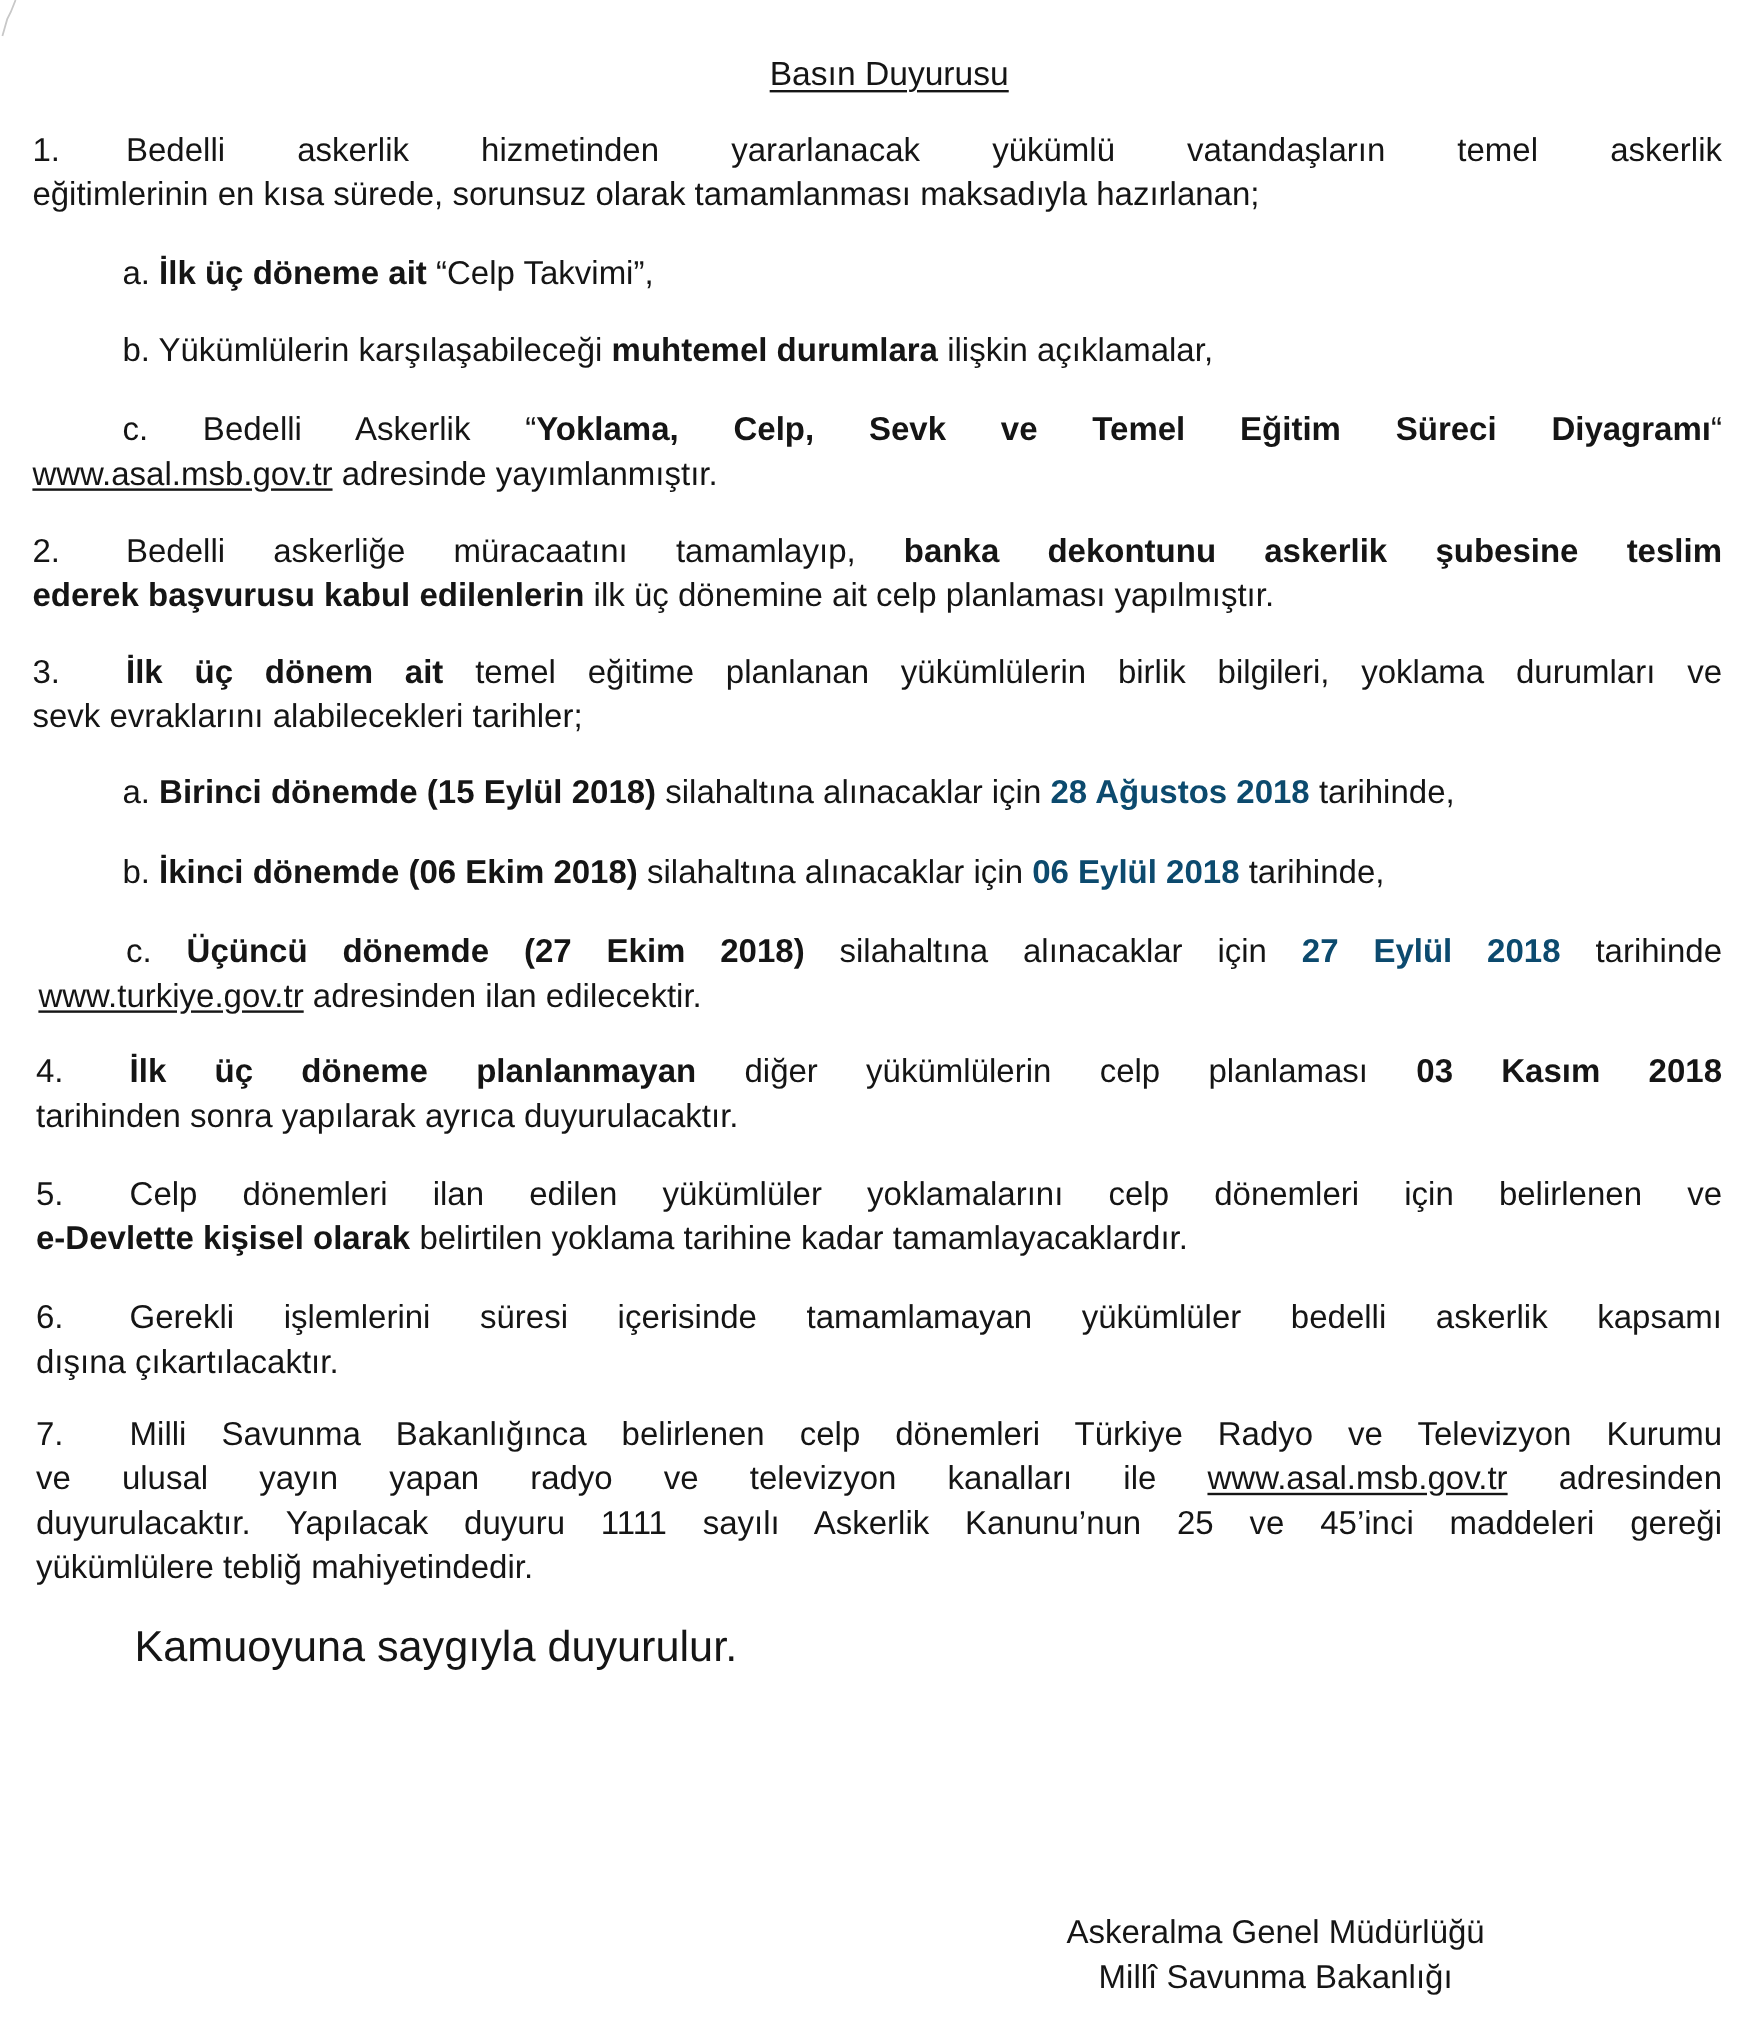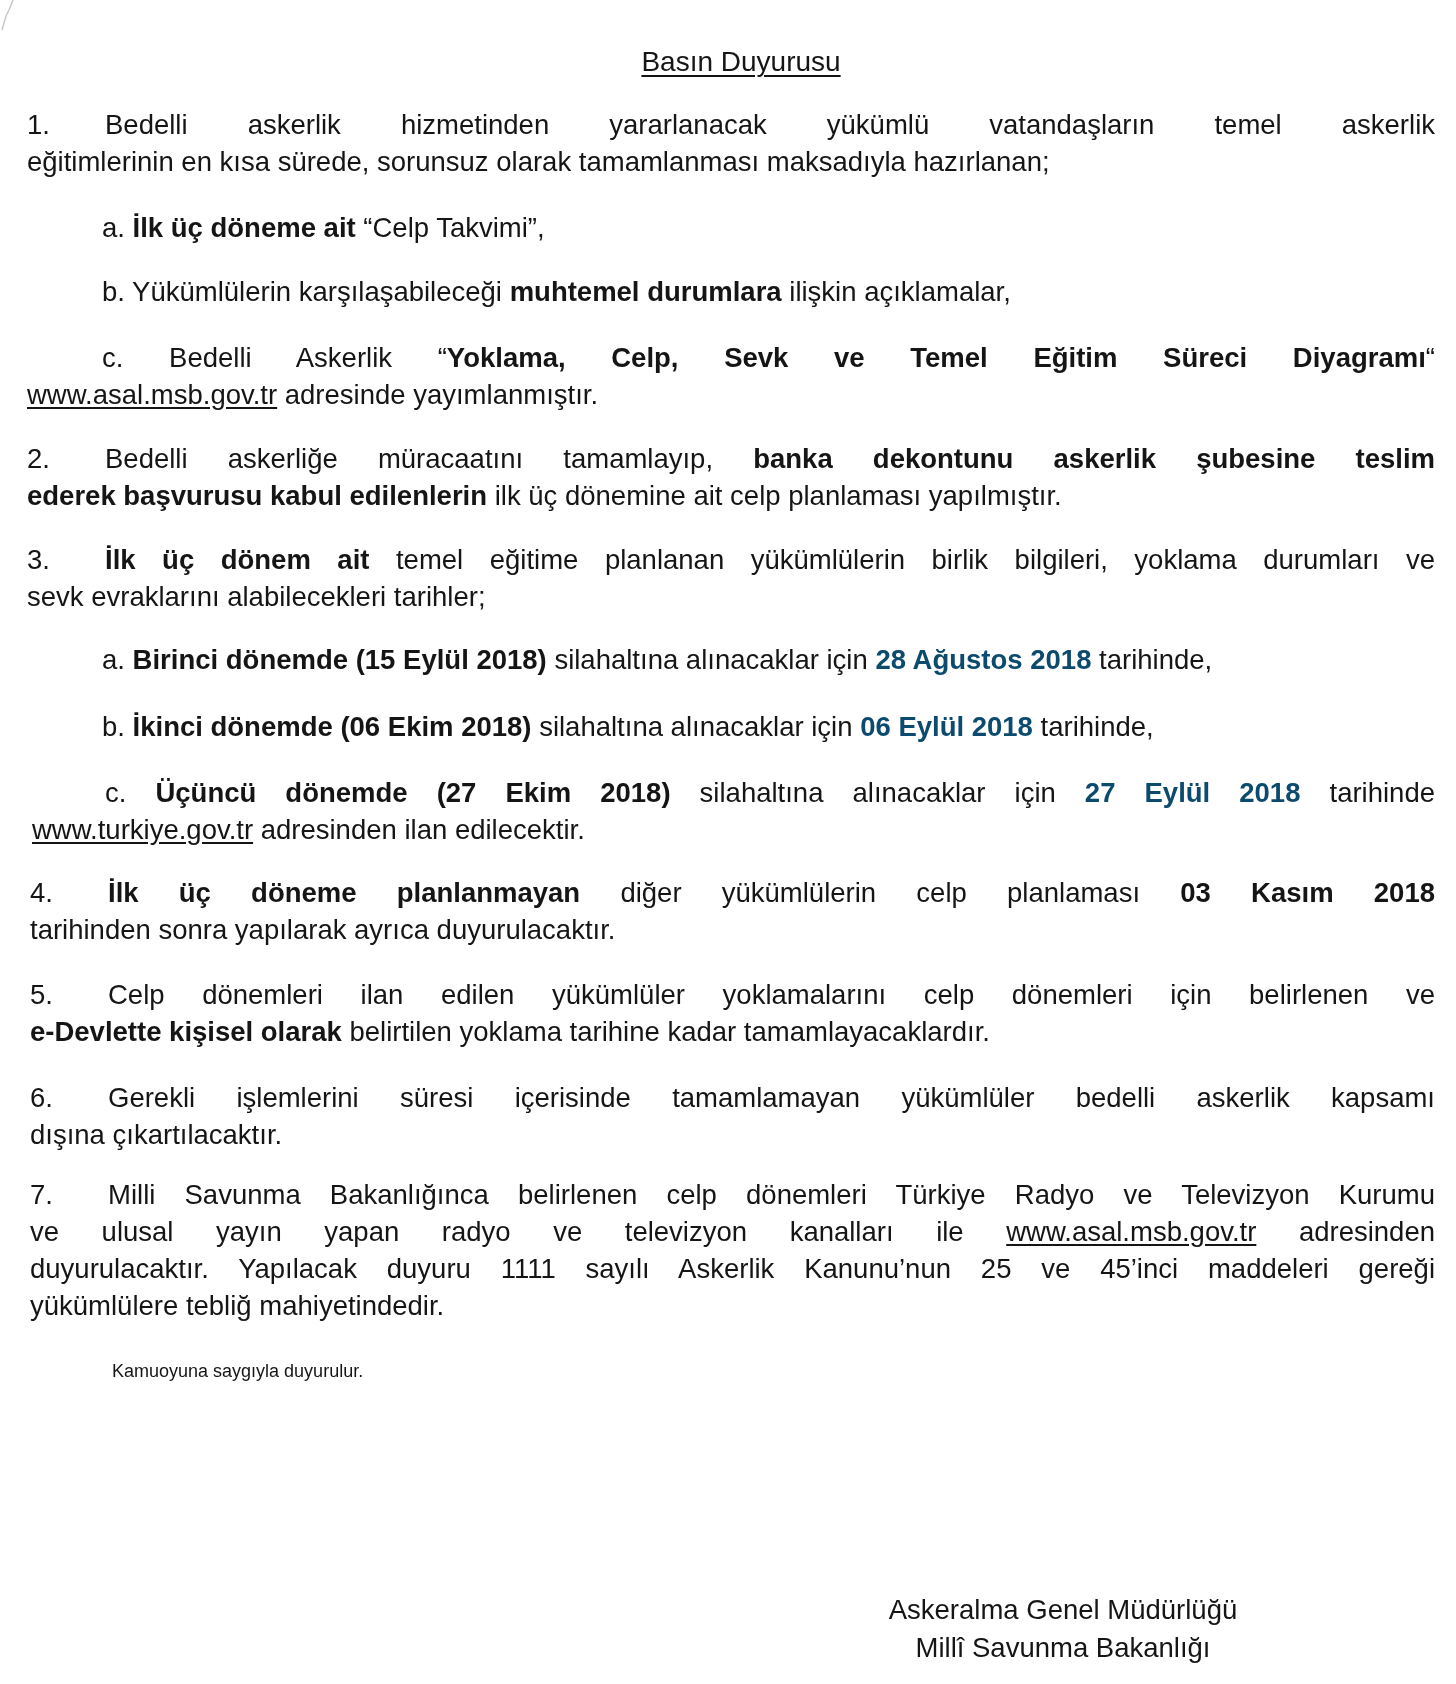--- a/index.html
+++ b/index.html
@@ -22,21 +22,21 @@
   .num { display: inline-block; width: 78px; }
   .b { font-weight: bold; }
   .sb { font-weight: bold; color: #0c4a6e; }
   a.link { color: #151515; text-underline-offset: 3px; }
   .justify-line { text-align: justify; text-align-last: justify; display: block; }
   .plain-line { display: block; text-align: center; }
   .sig {
     position: absolute; left: 780px; width: 566px; text-align: center;
     font-size: 27.5px; line-height: 38px;
   }
-  .closing { position: absolute; left: 112px; font-size: 18px; line-height: 37px; }
+  .closing { position: absolute; left: 112px; font-size: 36px; line-height: 37px; }
   .mark { position: absolute; left: 0; top: 0; width: 14px; height: 50px; }
 </style>
 </head>
 <body>
 
 <div class="page">
 
   <svg class="mark" viewBox="0 0 14 50">
     <path d="M13 0 L9 10 L6 16 L2 30" stroke="#c8c8c8" stroke-width="1.5" fill="none"></path>
   </svg>

